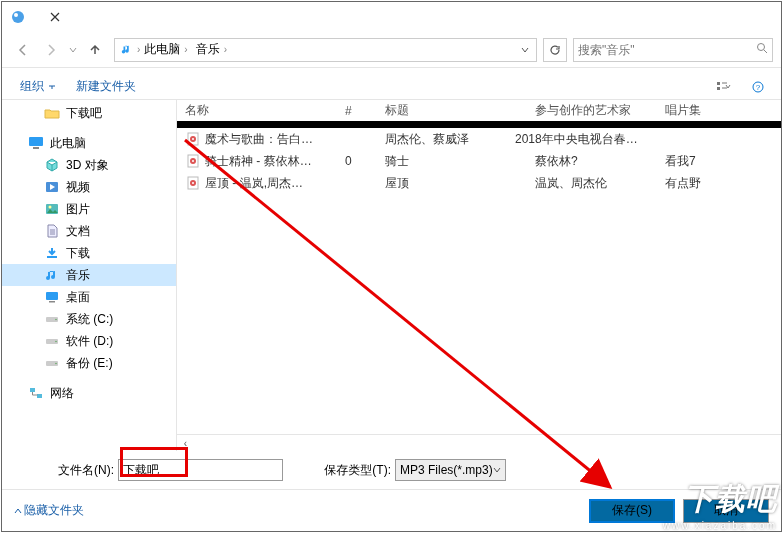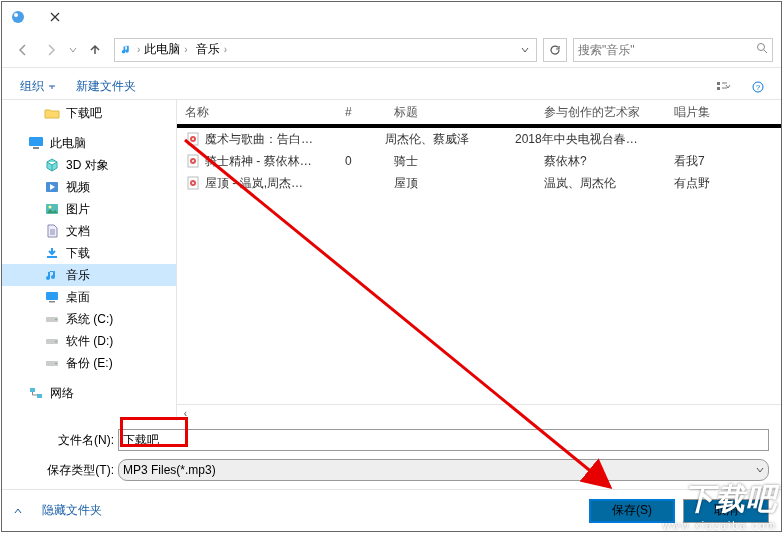--- a/index.html
+++ b/index.html
@@ -25,42 +25,42 @@
 .toolbar-right { margin-left: auto; display: flex; gap: 4px; }
 .toolbar-icon-btn { width: 30px; height: 24px; display: flex; align-items: center; justify-content: center; }
 .main-area { flex: 1; display: flex; overflow: hidden; }
 .sidebar { width: 175px; border-right: 1px solid #e5e5e5; overflow-y: auto; padding: 2px 0; }
 .sidebar-item { height: 22px; display: flex; align-items: center; padding-left: 26px; gap: 6px; cursor: pointer; }
 .sidebar-item.level2 { padding-left: 42px; }
 .sidebar-item.selected { background: #cce8ff; }
 .sidebar-item .icon { width: 16px; height: 16px; display: flex; align-items: center; justify-content: center; }
 .sidebar-gap { height: 8px; }
 .file-area { flex: 1; display: flex; flex-direction: column; overflow: hidden; }
-.col-headers { height: 28px; display: flex; align-items: center; border-bottom: 4px solid #000000; font-size: 12px; color: #555; }
+.col-headers { height: 28px; display: flex; align-items: center; border-bottom: 7px solid #000000; font-size: 12px; color: #555; }
 .col-headers > div { padding: 0 8px; }
 .col-name { width: 160px; }
 .col-num { width: 40px; }
-.col-title { width: 150px; margin-left: 9px; }
+.col-title { width: 150px; }
 .col-artist { width: 130px; }
 .col-album { flex: 1; }
 .file-list { flex: 1; overflow: auto; }
 .file-row { height: 22px; display: flex; align-items: center; font-size: 12px; color: #333; }
 .file-row > div { padding: 0 8px; white-space: nowrap; overflow: hidden; text-overflow: ellipsis; }
 .file-row .icon { width: 16px; height: 16px; margin-right: 4px; display: inline-flex; align-items: center; justify-content: center; flex-shrink: 0; }
 .scroll-hint { height: 17px; border-top: 1px solid #e5e5e5; display: flex; align-items: center; }
 .scroll-left-btn { width: 17px; height: 17px; display: flex; align-items: center; justify-content: center; font-size: 10px; color: #555; }
-.bottom-panel { padding: 8px 12px 8px 12px; display: flex; flex-direction: column; gap: 8px; }
+.bottom-panel { padding: 8px 12px 8px 12px; display: flex; flex-direction: row; gap: 8px; }
 .field-row { display: flex; align-items: center; gap: 4px; }
 .field-label { width: 100px; text-align: right; font-size: 12px; }
 .field-input-wrap { flex: 1; position: relative; }
 .field-input { width: 100%; height: 22px; border: 1px solid #999; padding: 0 4px; font-size: 12px; }
 .field-select { width: 100%; height: 22px; border: 1px solid #999; padding: 0 4px; font-size: 12px; background: #eee; }
 .filename-highlight { position: absolute; left: 118px; top: -4px; width: 68px; height: 30px; border: 3px solid #e60000; pointer-events: none; }
 .footer { height: 42px; border-top: 1px solid #e5e5e5; display: flex; align-items: center; padding: 0 12px; }
-.hide-folders-btn { display: flex; align-items: center; gap: 20px; font-size: 12px; color: #1a5fa8; }
+.hide-folders-btn { display: flex; align-items: center; gap: 2px; font-size: 12px; color: #1a5fa8; }
 .footer-right { margin-left: auto; display: flex; gap: 8px; }
 .dlg-btn { min-width: 86px; height: 24px; border: 1px solid #999; background: #0369a1; font-size: 12px; display: flex; align-items: center; justify-content: center; cursor: pointer; }
 .dlg-btn.focused { border: 2px solid #0078d7; }
 .watermark { position: absolute; right: 6px; bottom: 2px; color: #fff; text-shadow: 0 0 3px rgba(0,0,0,0.5); pointer-events: none; text-align: right; letter-spacing: 1px; }
 .watermark .big { font-size: 30px; font-weight: bold; font-style: italic; }
 .watermark .small { font-size: 10px; letter-spacing: 2px; margin-left: 40px; }
 .red-arrow { position: absolute; left: 180px; top: 135px; pointer-events: none; }
 
 
 .ico-folder { fill: #ffd86b; stroke: #e0b84a; }
@@ -354,21 +354,21 @@
 
   <div class="bottom-panel" style="position:relative;">
     <div class="field-row">
       <div class="field-label">文件名(N):</div>
       <div class="field-input-wrap"><input class="field-input" value="下载吧" style=""></div>
     </div>
     <div class="filename-highlight"></div>
     <div class="field-row">
       <div class="field-label">保存类型(T):</div>
       <div class="field-input-wrap">
-        <div class="field-select" style="display:flex;align-items:center;justify-content:space-between;border-radius:9px;">
+        <div class="field-select" style="display:flex;align-items:center;justify-content:space-between;">
           <span>MP3 Files(*.mp3)</span>
           <span><svg width="8" height="8" viewBox="0 0 8 8">
                 <path d="M1 2 L4 6 L7 2" stroke="#555" fill="none"></path>
               </svg></span>
         </div>
       </div>
     </div>
   </div>
 
   <div class="footer">

